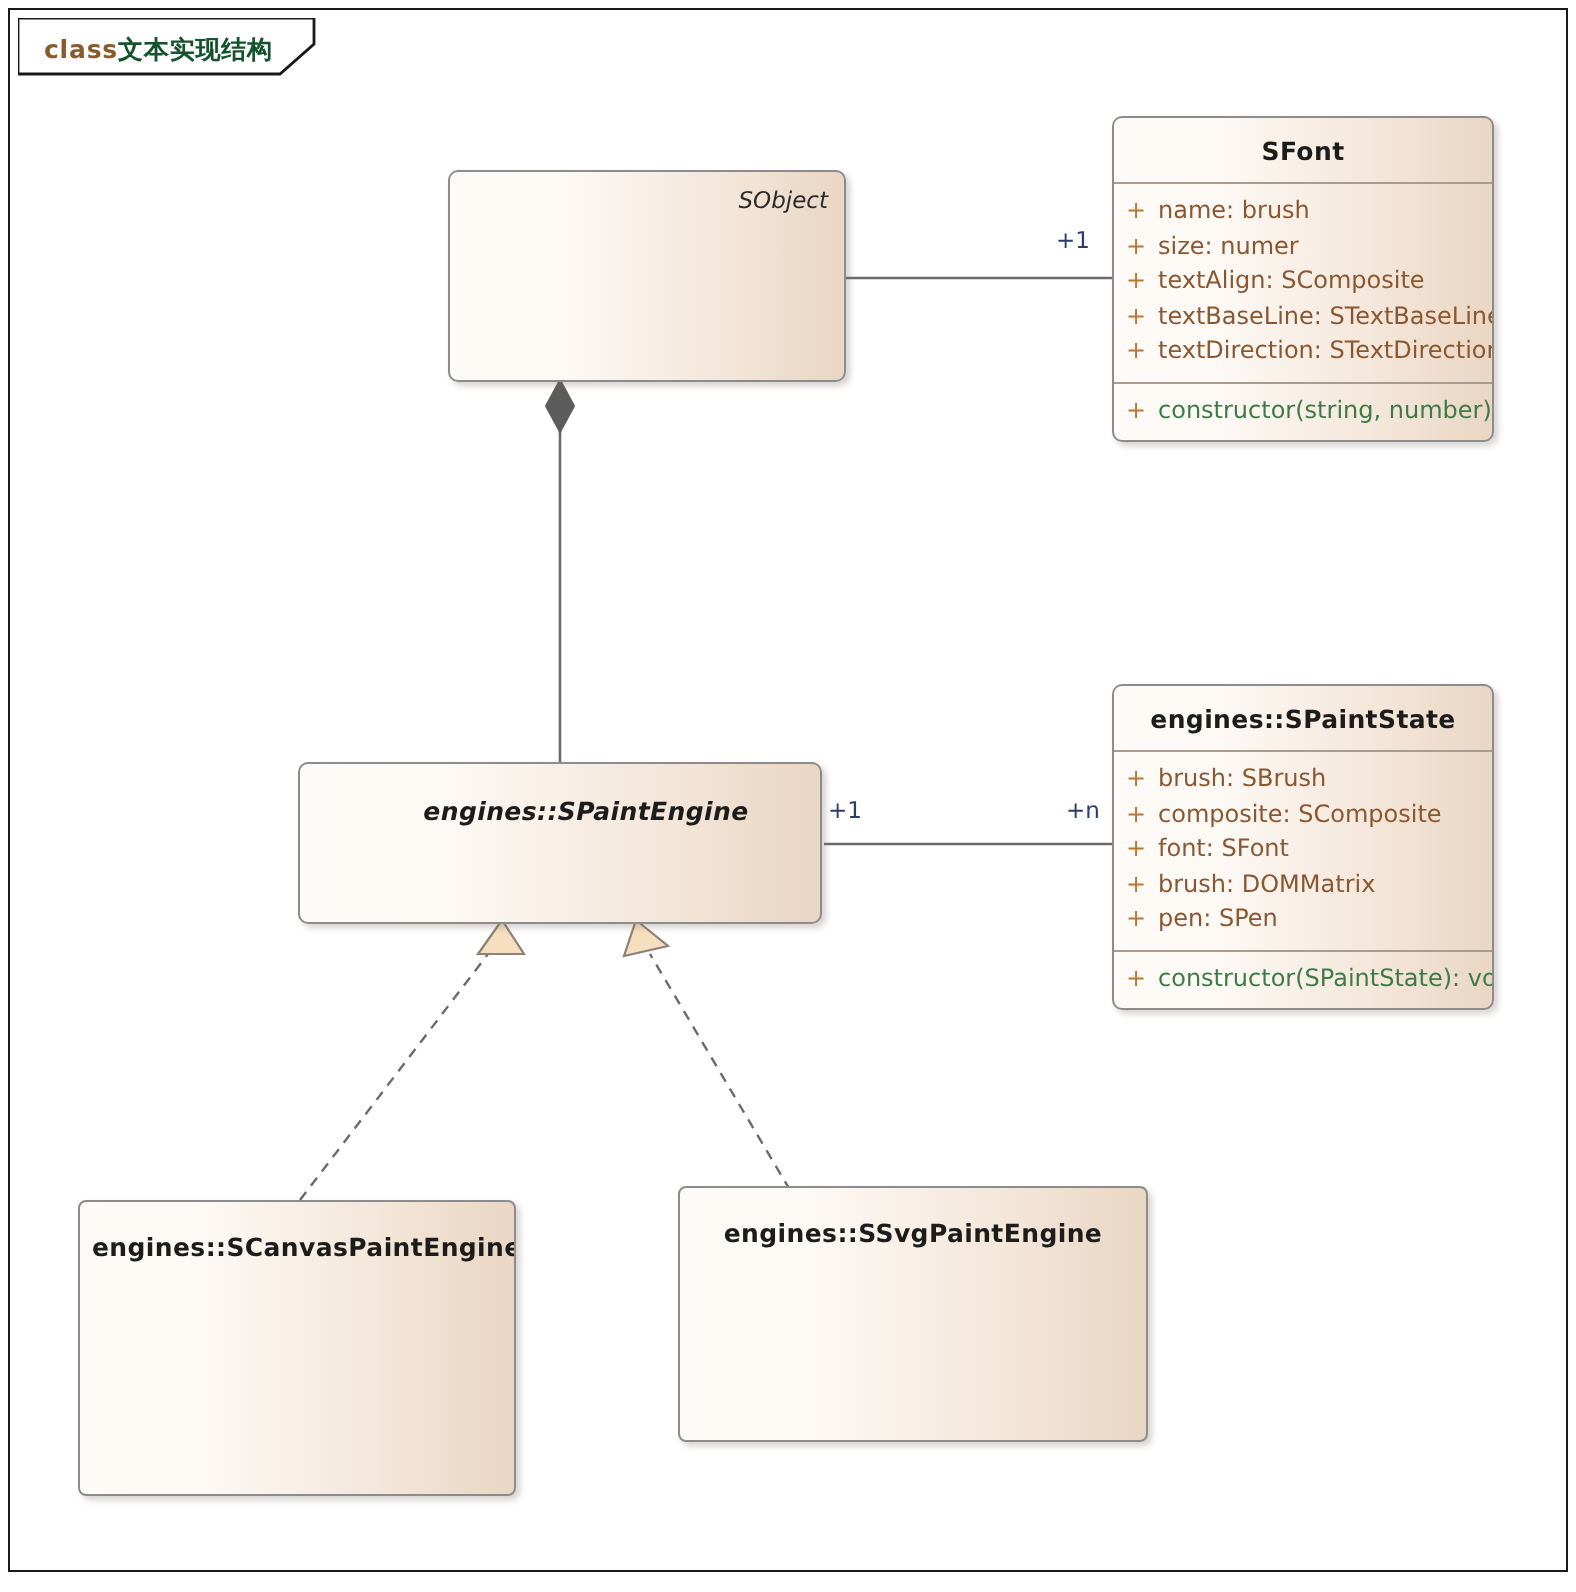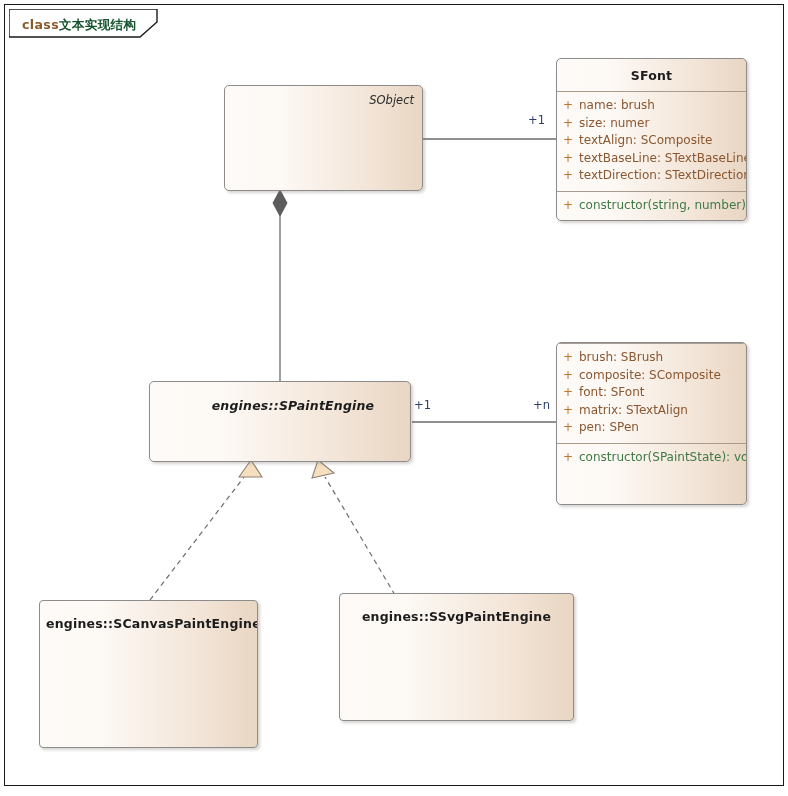--- a/index.html
+++ b/index.html
@@ -213,37 +213,40 @@
   </div>
 </div>
 
 <div class="uml-class" id="class-spaintengine" style="left:149px; top:381px; width:262px; height:81px;padding-left:26px;">
   <div class="cls-header">
     <div class="cls-title abstract" style="margin-top:7px;">engines::SPaintEngine</div>
   </div>
 </div>
 
 <div class="uml-class" id="class-spaintstate" style="left:556px; top:342px; width:191px; height:163px;">
+  <div class="cls-header">
+    <div class="cls-title">engines::SPaintState</div>
+  </div>
   <div class="cls-divider"></div>
   <div class="cls-section">
     <div class="member-row">
       <span class="member-vis">+</span>
       <span class="member-attr">brush: SBrush</span>
     </div>
     <div class="member-row">
       <span class="member-vis">+</span>
       <span class="member-attr">composite: SComposite</span>
     </div>
     <div class="member-row">
       <span class="member-vis">+</span>
       <span class="member-attr">font: SFont</span>
     </div>
     <div class="member-row">
       <span class="member-vis">+</span>
-      <span class="member-attr">matrix: STextAlign</span>
+      <span class="member-attr">brush: DOMMatrix</span>
     </div>
     <div class="member-row">
       <span class="member-vis">+</span>
       <span class="member-attr">pen: SPen</span>
     </div>
   </div>
   <div class="cls-divider"></div>
   <div class="cls-section">
     <div class="member-row">
       <span class="member-vis">+</span>

